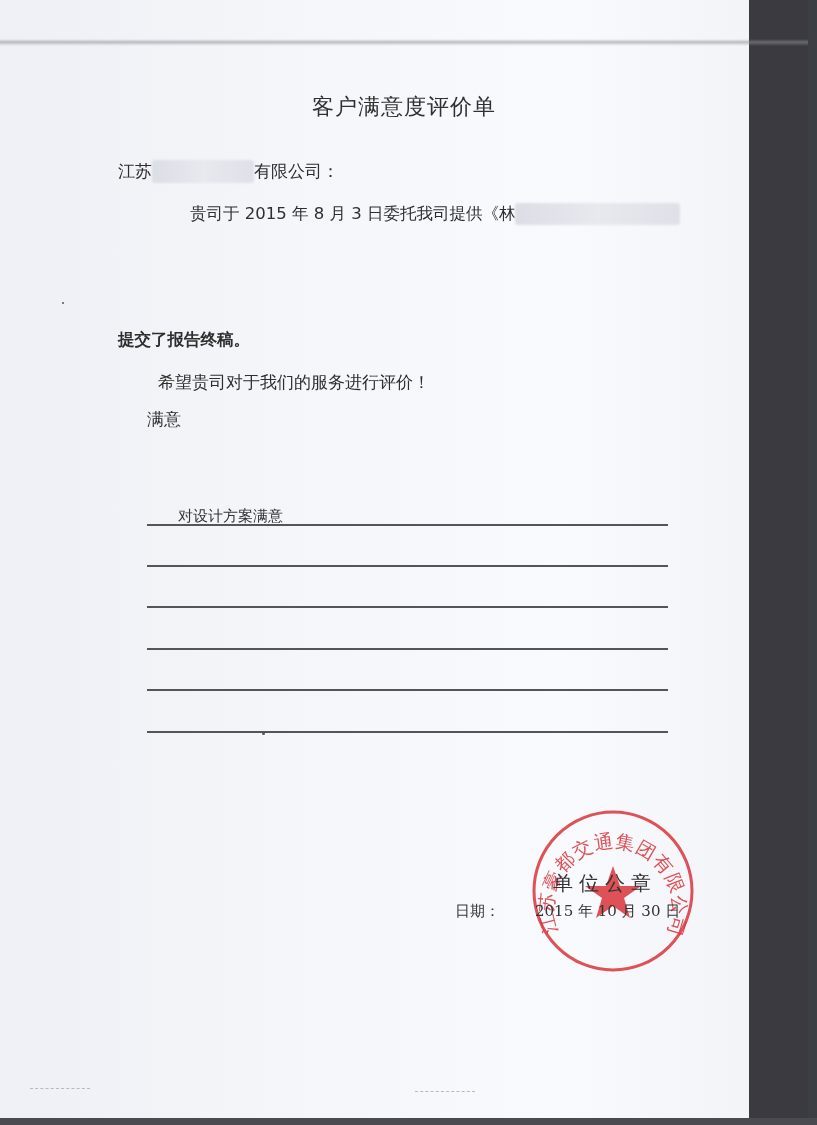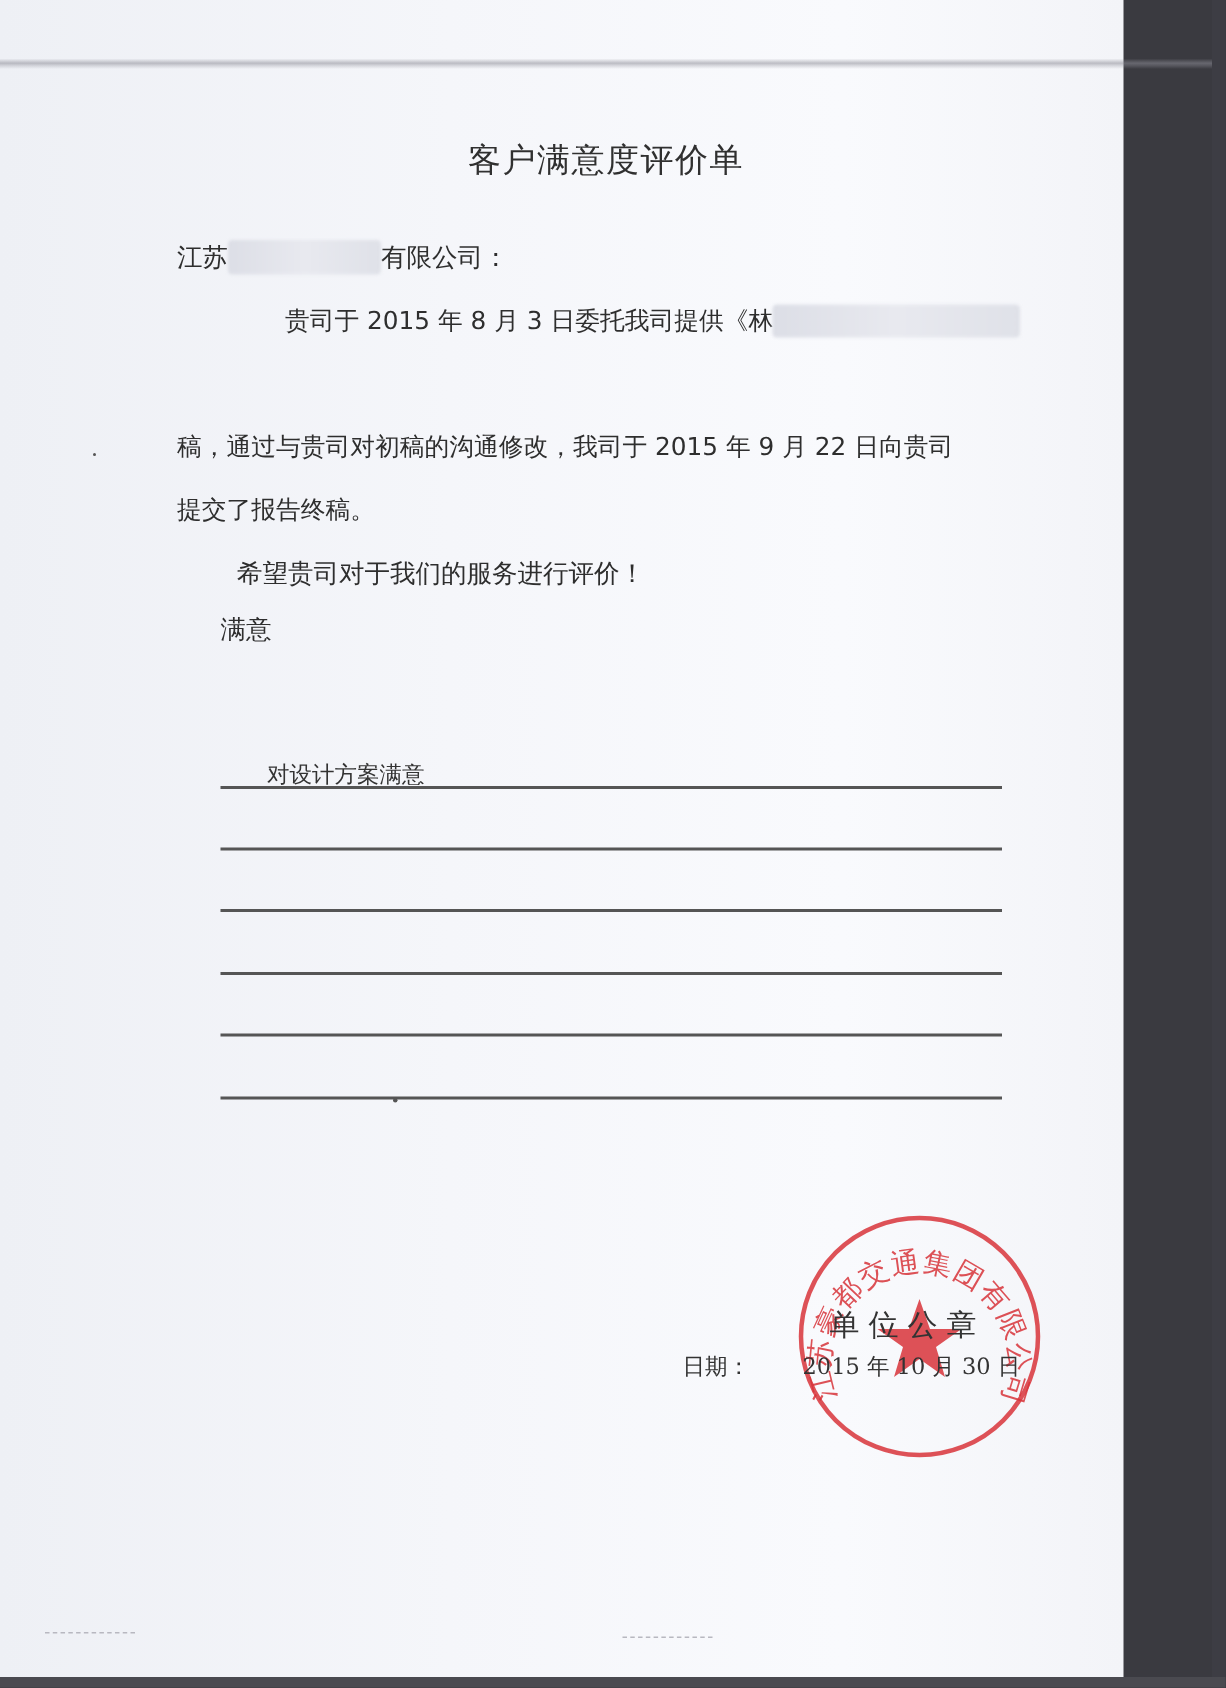--- a/index.html
+++ b/index.html
@@ -68,23 +68,22 @@
 
   <div class="line-text" style="left:118px; top:160px;">
     <span>江苏</span><span class="blur">豪都交通集团</span><span>有限公司：</span>
   </div>
 
   <div class="line-text body-sans" style="left:150px; top:203px;margin-left:40px;">
     <span>贵司于 2015 年 8 月 3 日委托我司提供《林</span><span class="blur">某某区县公路项目可行</span>
   </div>
 
 
-  <div class="line-text body-sans" style="left:118px; top:287px;">稿，通过与贵司对初稿的沟通修改，我司于 2015 年 9 月 22 日向贵司</div>
 
-  <div class="line-text body-sans" style="left:118px; top:329px;">提交了报告终稿。</div>
+  <div class="line-text body-sans" style="left:118px; top:329px;font-weight:bold;">提交了报告终稿。</div>
 
   <div class="line-text" style="left:158px; top:371px;">希望贵司对于我们的服务进行评价！</div>
 
   <div class="line-text" style="left:147px; top:408px;">满意</div>
 
 
   <div class="suggestion-text">对设计方案满意</div>
   <div class="rule" style="top:524px;"></div>
   <div class="rule" style="top:565px;"></div>
   <div class="rule" style="top:606px;"></div>

